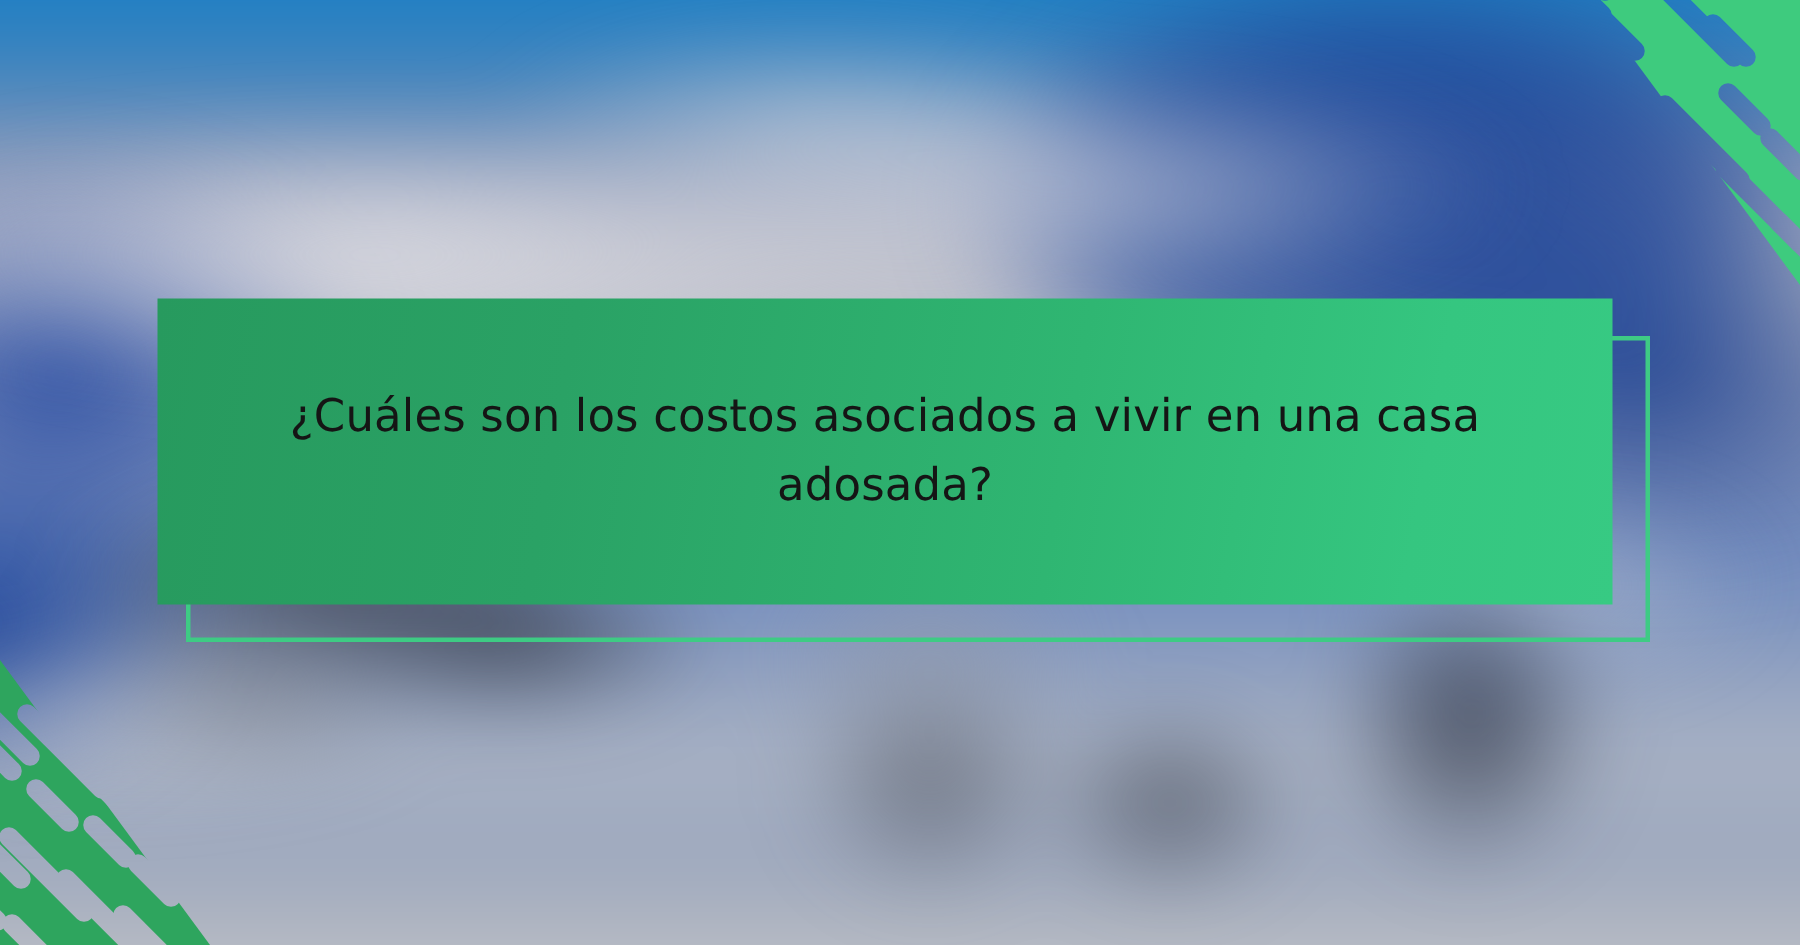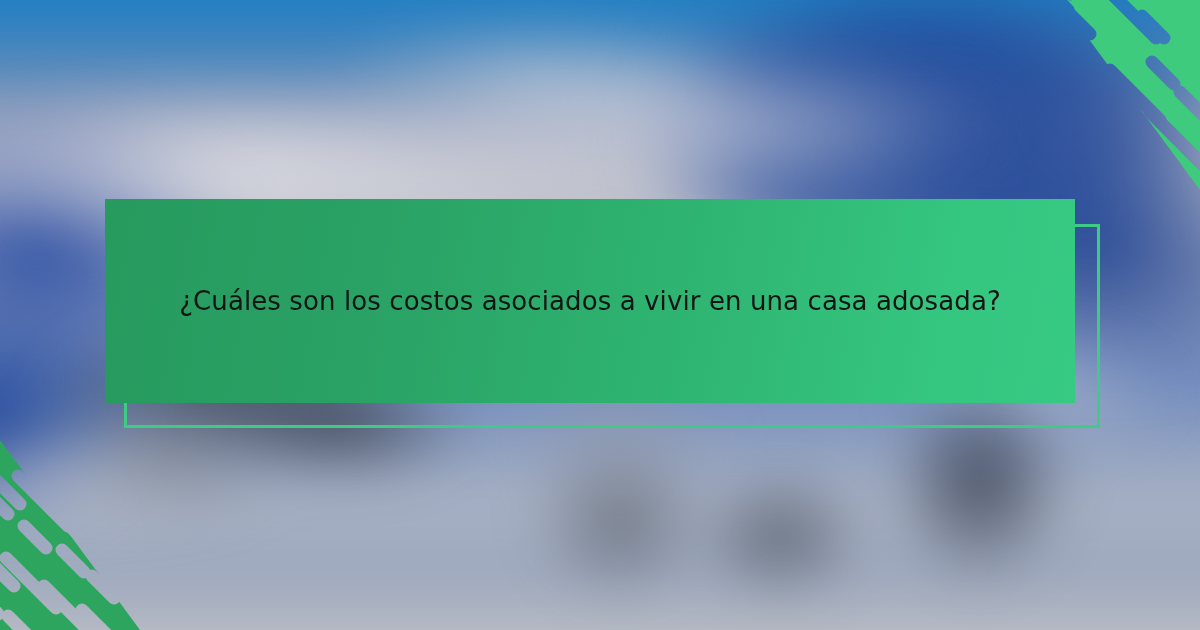--- a/index.html
+++ b/index.html
@@ -110,21 +110,21 @@
     align-items: center;
     justify-content: center;
     box-sizing: border-box;
     padding: 10px 60px;
   }
   .card-title {
     margin: 0;
     width: 100%;
     text-align: center;
     color: #151515;
-    font-size: 26px;
+    font-size: 30px;
     line-height: 1.55;
     font-weight: 400;
     letter-spacing: .1px;
   }
 </style>
 </head>
 <body>
 
 <div id="stage">
 

